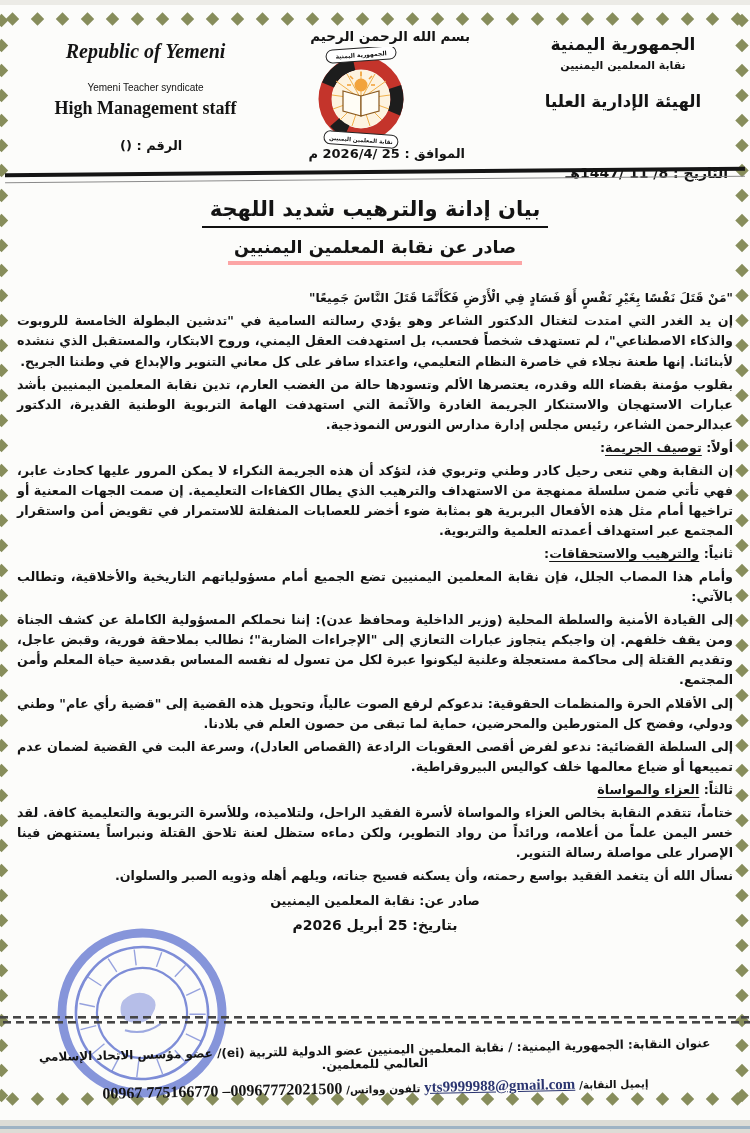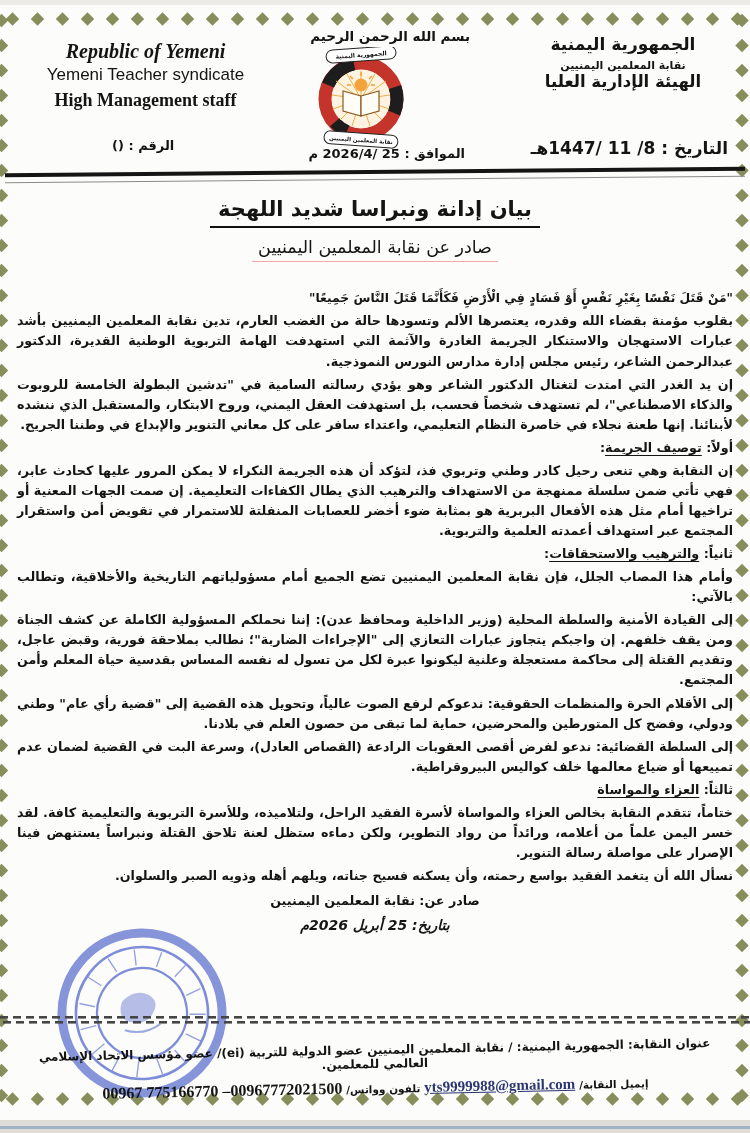--- a/index.html
+++ b/index.html
@@ -11,49 +11,49 @@
   .bd{position:absolute;pointer-events:none;}
   .bd-top{top:8px;left:0;}
   .bd-bottom{top:1088px;left:0;}
   .bd-left{top:8px;left:0;}
   .bd-right{top:8px;right:0;}
 
   
   .hdr-right{position:absolute;top:34px;right:22px;width:210px;text-align:center;direction:rtl;}
   .hdr-right .l1{font-size:17px;font-weight:bold;}
   .hdr-right .l2{font-size:11px;font-weight:bold;margin-top:5px;}
-  .hdr-right .l3{font-size:16.5px;font-weight:bold;margin-top:0;letter-spacing:-.5px;}
-  .hijri{position:absolute;top:138px;right:22px;font-size:17px;font-weight:bold;direction:rtl;}
+  .hdr-right .l3{font-size:16.5px;font-weight:bold;margin-top:20px;letter-spacing:-.5px;}
+  .hijri{position:absolute;top:165px;right:22px;font-size:14px;font-weight:bold;direction:rtl;}
   .hdr-center{position:absolute;top:28px;left:280px;width:190px;text-align:right;direction:rtl;}
   .bismillah{font-size:13.5px;font-weight:bold;}
   .logo{position:absolute;top:47px;left:302px;width:118px;height:102px;}
   .greg{position:absolute;top:146px;left:285px;width:180px;font-size:13px;font-weight:bold;direction:rtl;}
   .hdr-left{position:absolute;top:40px;left:28px;width:235px;text-align:center;}
   .en1{font-family:"Liberation Serif",serif;font-style:italic;font-weight:bold;font-size:20px;}
-  .en2{font-family:"Liberation Sans",sans-serif;font-size:17px;margin-top:2px;}
+  .en2{font-family:"Liberation Sans",sans-serif;font-size:10px;margin-top:19px;}
   .en3{font-family:"Liberation Serif",serif;font-weight:bold;font-size:18px;margin-top:5px;}
-  .numlbl{position:absolute;top:138px;left:112px;font-size:13px;font-weight:bold;direction:rtl;}
+  .numlbl{position:absolute;top:138px;left:120px;font-size:13px;font-weight:bold;direction:rtl;}
   .rule{position:absolute;top:170px;left:5px;right:5px;height:5px;border-top:4px solid #151515;
         border-bottom:1px solid #8a8a8a;transform:rotate(-.5deg);}
 
   
   .titles{position:absolute;top:197px;left:0;right:0;text-align:center;direction:rtl;}
   .t-main{display:inline-block;font-size:21px;font-weight:bold;border-bottom:2px solid #111;padding:0 8px 5px;}
   .t-sub{display:block;margin-top:9px;}
-  .t-sub span{display:inline-block;font-size:17.5px;font-weight:normal;border-bottom:1px solid #fca5a5;padding:0 6px 4px;}
+  .t-sub span{display:inline-block;font-size:17.5px;font-weight:bold;border-bottom:4px solid #fca5a5;padding:0 6px 4px;}
 
   
   .bodytxt{position:absolute;top:289px;left:17px;right:17px;direction:rtl;text-align:justify;
            font-size:12.7px;font-weight:bold;line-height:1.58;}
   .sec{margin:0 0 3px;}
   .sec-quote{text-align:right;font-size:12.3px;}
   .sec-h{margin-top:3px;}
   .u{text-decoration:underline;text-underline-offset:3px;}
   .sec-center{text-align:center;margin-top:5px;}
-  .sec-center-bold{text-align:center;font-size:14px;font-style:italic;}
+  .sec-center-bold{text-align:center;font-size:14px;}
 
   
   .stamp{position:absolute;top:924px;left:53px;width:178px;height:178px;opacity:.88;
          transform:rotate(-7deg);z-index:4;}
   .dashes{position:absolute;top:1016px;left:0;right:0;height:8px;z-index:6;
     background:
       repeating-linear-gradient(90deg,#454545 0 8px,transparent 8px 13px) 0 0/100% 2.6px no-repeat,
       repeating-linear-gradient(90deg,#454545 0 8px,transparent 8px 13px) 3px 4.6px/100% 2.6px no-repeat;}
 
   
@@ -169,28 +169,28 @@
   <div class="hdr-left">
     <div class="en1">Republic of Yemeni</div>
     <div class="en2">Yemeni Teacher syndicate</div>
     <div class="en3">High Management staff</div>
   </div>
   <div class="numlbl">الرقم : ()</div>
 
   <div class="rule"></div>
 
   <div class="titles">
-    <span class="t-main">بيان إدانة ونبراسا شديد اللهجة</span>
+    <span class="t-main">بيان إدانة والترهيب شديد اللهجة</span>
     <span class="t-sub"><span>صادر عن نقابة المعلمين اليمنيين</span></span>
   </div>
 
   <div class="bodytxt">
       <p class="sec sec-quote">"مَنْ قَتَلَ نَفْسًا بِغَيْرِ نَفْسٍ أَوْ فَسَادٍ فِي الْأَرْضِ فَكَأَنَّمَا قَتَلَ النَّاسَ جَمِيعًا"</p>
+      <p class="sec sec-p">إن يد الغدر التي امتدت لتغتال الدكتور الشاعر وهو يؤدي رسالته السامية في "تدشين البطولة الخامسة للروبوت والذكاء الاصطناعي"، لم تستهدف شخصاً فحسب، بل استهدفت العقل اليمني، وروح الابتكار، والمستقبل الذي ننشده لأبنائنا. إنها طعنة نجلاء في خاصرة النظام التعليمي، واعتداء سافر على كل معاني التنوير والإبداع في وطننا الجريح.</p>
       <p class="sec sec-p">بقلوب مؤمنة بقضاء الله وقدره، يعتصرها الألم وتسودها حالة من الغضب العارم، تدين نقابة المعلمين اليمنيين بأشد عبارات الاستهجان والاستنكار الجريمة الغادرة والآثمة التي استهدفت الهامة التربوية الوطنية القديرة، الدكتور عبدالرحمن الشاعر، رئيس مجلس إدارة مدارس النورس النموذجية.</p>
-      <p class="sec sec-p">إن يد الغدر التي امتدت لتغتال الدكتور الشاعر وهو يؤدي رسالته السامية في "تدشين البطولة الخامسة للروبوت والذكاء الاصطناعي"، لم تستهدف شخصاً فحسب، بل استهدفت العقل اليمني، وروح الابتكار، والمستقبل الذي ننشده لأبنائنا. إنها طعنة نجلاء في خاصرة النظام التعليمي، واعتداء سافر على كل معاني التنوير والإبداع في وطننا الجريح.</p>
       <p class="sec sec-h"><span>أولاً: </span><span class="u">توصيف الجريمة</span><span>:</span></p>
       <p class="sec sec-p">إن النقابة وهي تنعى رحيل كادر وطني وتربوي فذ، لتؤكد أن هذه الجريمة النكراء لا يمكن المرور عليها كحادث عابر، فهي تأتي ضمن سلسلة ممنهجة من الاستهداف والترهيب الذي يطال الكفاءات التعليمية. إن صمت الجهات المعنية أو تراخيها أمام مثل هذه الأفعال البربرية هو بمثابة ضوء أخضر للعصابات المنفلتة للاستمرار في تقويض أمن واستقرار المجتمع عبر استهداف أعمدته العلمية والتربوية.</p>
       <p class="sec sec-h"><span>ثانياً: </span><span class="u">والترهيب والاستحقاقات</span><span>:</span></p>
       <p class="sec sec-p">وأمام هذا المصاب الجلل، فإن نقابة المعلمين اليمنيين تضع الجميع أمام مسؤولياتهم التاريخية والأخلاقية، وتطالب بالآتي:</p>
       <p class="sec sec-p">إلى القيادة الأمنية والسلطة المحلية (وزير الداخلية ومحافظ عدن): إننا نحملكم المسؤولية الكاملة عن كشف الجناة ومن يقف خلفهم. إن واجبكم يتجاوز عبارات التعازي إلى "الإجراءات الضاربة"؛ نطالب بملاحقة فورية، وقبض عاجل، وتقديم القتلة إلى محاكمة مستعجلة وعلنية ليكونوا عبرة لكل من تسول له نفسه المساس بقدسية حياة المعلم وأمن المجتمع.</p>
       <p class="sec sec-p">إلى الأقلام الحرة والمنظمات الحقوقية: ندعوكم لرفع الصوت عالياً، وتحويل هذه القضية إلى "قضية رأي عام" وطني ودولي، وفضح كل المتورطين والمحرضين، حماية لما تبقى من حصون العلم في بلادنا.</p>
       <p class="sec sec-p">إلى السلطة القضائية: ندعو لفرض أقصى العقوبات الرادعة (القصاص العادل)، وسرعة البت في القضية لضمان عدم تمييعها أو ضياع معالمها خلف كواليس البيروقراطية.</p>
       <p class="sec sec-h"><span>ثالثاً: </span><span class="u">العزاء والمواساة</span><span></span></p>
       <p class="sec sec-p">ختاماً، تتقدم النقابة بخالص العزاء والمواساة لأسرة الفقيد الراحل، ولتلاميذه، وللأسرة التربوية والتعليمية كافة. لقد خسر اليمن علماً من أعلامه، ورائداً من رواد التطوير، ولكن دماءه ستظل لعنة تلاحق القتلة ونبراساً يستنهض فينا الإصرار على مواصلة رسالة التنوير.</p>
       <p class="sec sec-p">نسأل الله أن يتغمد الفقيد بواسع رحمته، وأن يسكنه فسيح جناته، ويلهم أهله وذويه الصبر والسلوان.</p>

